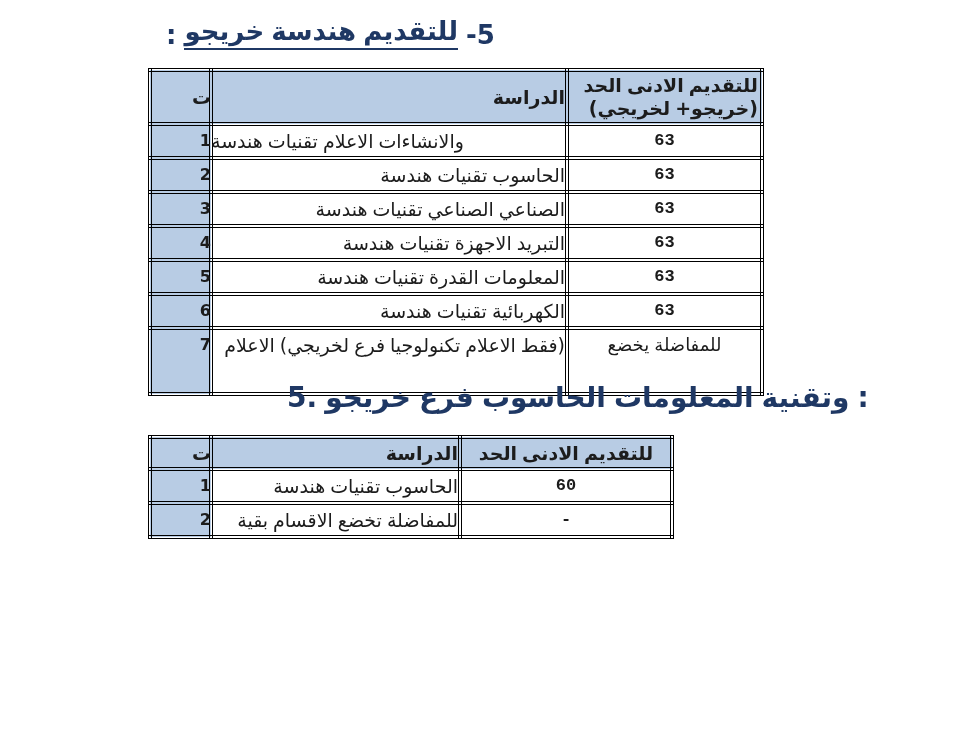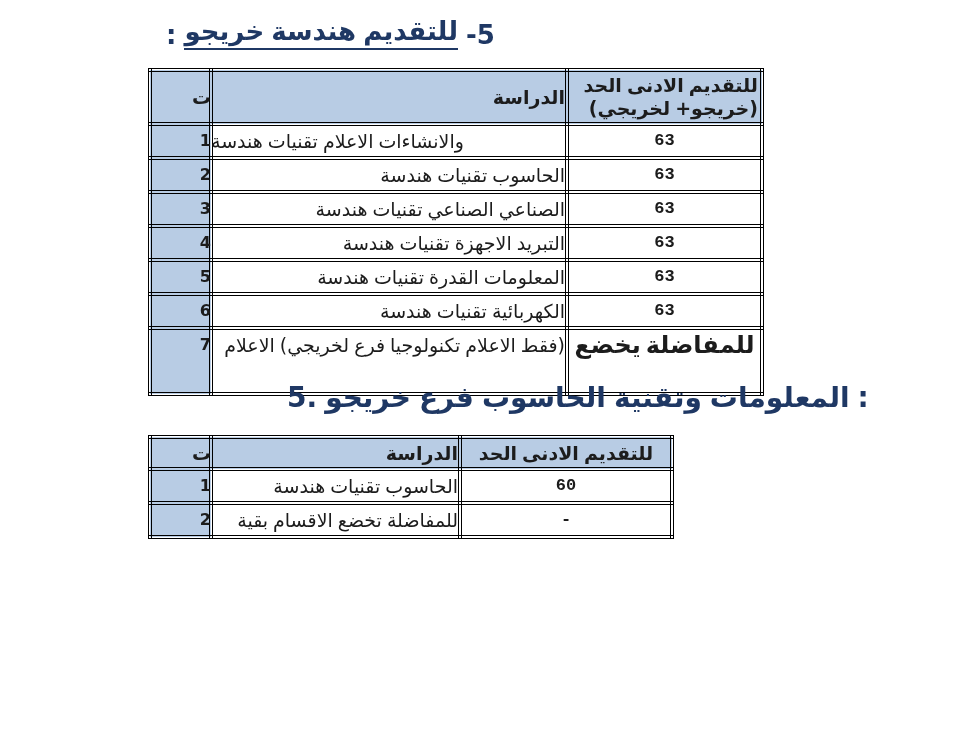--- a/index.html
+++ b/index.html
@@ -31,21 +31,21 @@
   .fx.right{justify-content:flex-end;}
   .fx.left{justify-content:flex-start;}
   .fx.center{justify-content:center;}
   .w{unicode-bidi:isolate;direction:ltr;white-space:nowrap;}
   
   .no-cell .fx{font-size:16px;font-weight:bold;margin-right:-2px;}
   .study-cell .fx{font-size:19px;}
   .study-cell .fx.left{margin-left:-2px;}
   .head .fx{font-size:19px;font-weight:bold;}
   .min-val{font-size:17px;font-family:Liberation Mono, monospace;font-weight:bold;}
-  .min-words .fx{font-size:24px;font-weight:bold;}
+  .min-words .fx{font-size:18px;}
   .two-line{display:flex;flex-direction:column;align-items:flex-end;justify-content:center;height:100%;padding-right:2px;}
   .two-line .fx{line-height:23px;}
   
   .tbl-1 tr.r-head td{height:50px;}
   .tbl-1 tr.r-std td{height:30px;}
   .tbl-1 tr.r-big td{height:62px;}
   .tbl-1 tr.r-big td .fx,.tbl-1 tr.r-big .two-top{align-items:flex-start;}
   .v-top{vertical-align:top !important;}
   .v-top .fx{padding-top:4px;}
   .tbl-2 tr.r-head td{height:28px;}
@@ -213,22 +213,22 @@
   </tr>
 </tbody>
   </table>
 
 <div class="title title-2">
   <span class="tok">5.</span>
   <span class="words">
       <span class="w">خريجو</span>
       <span class="w">فرع</span>
       <span class="w">الحاسوب</span>
+      <span class="w">المعلومات</span>
       <span class="w">وتقنية</span>
-      <span class="w">المعلومات</span>
     </span>
   <span class="tok">:</span>
 </div>
 
 <table class="doc tbl-2">
   <colgroup>
       <col style="width:61px">
       <col style="width:249px">
       <col style="width:212px">
     </colgroup>

